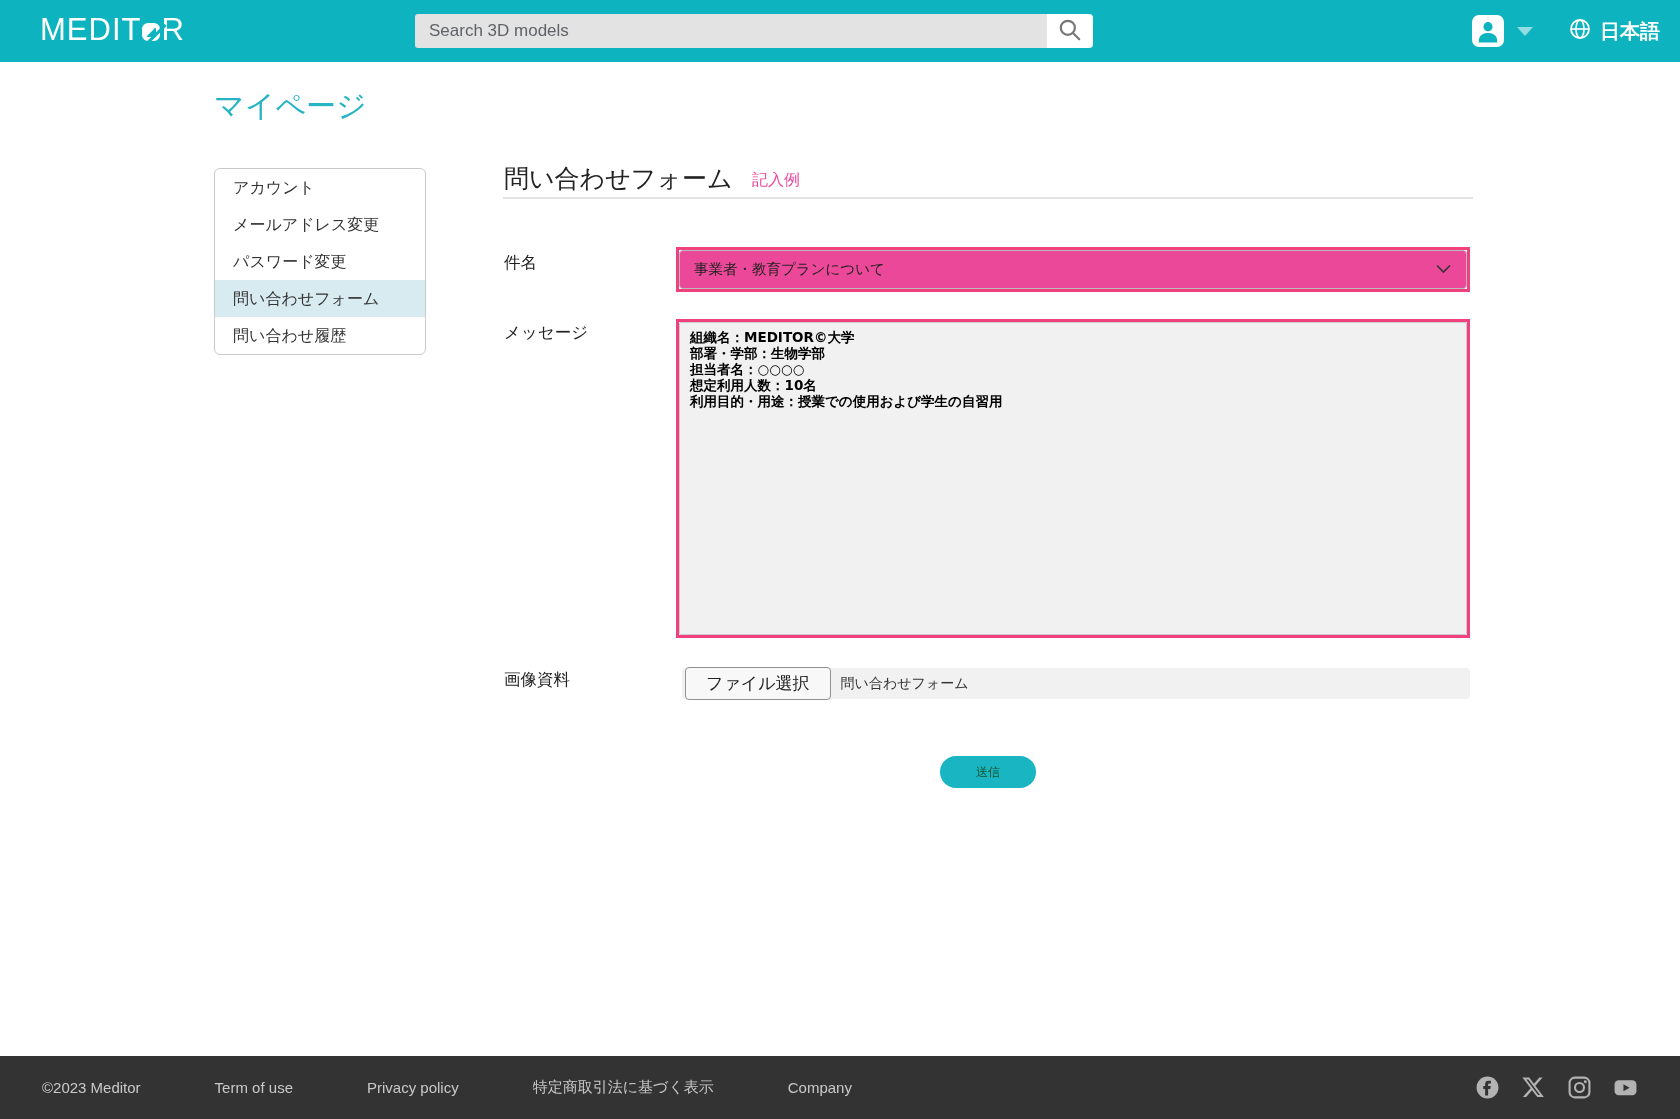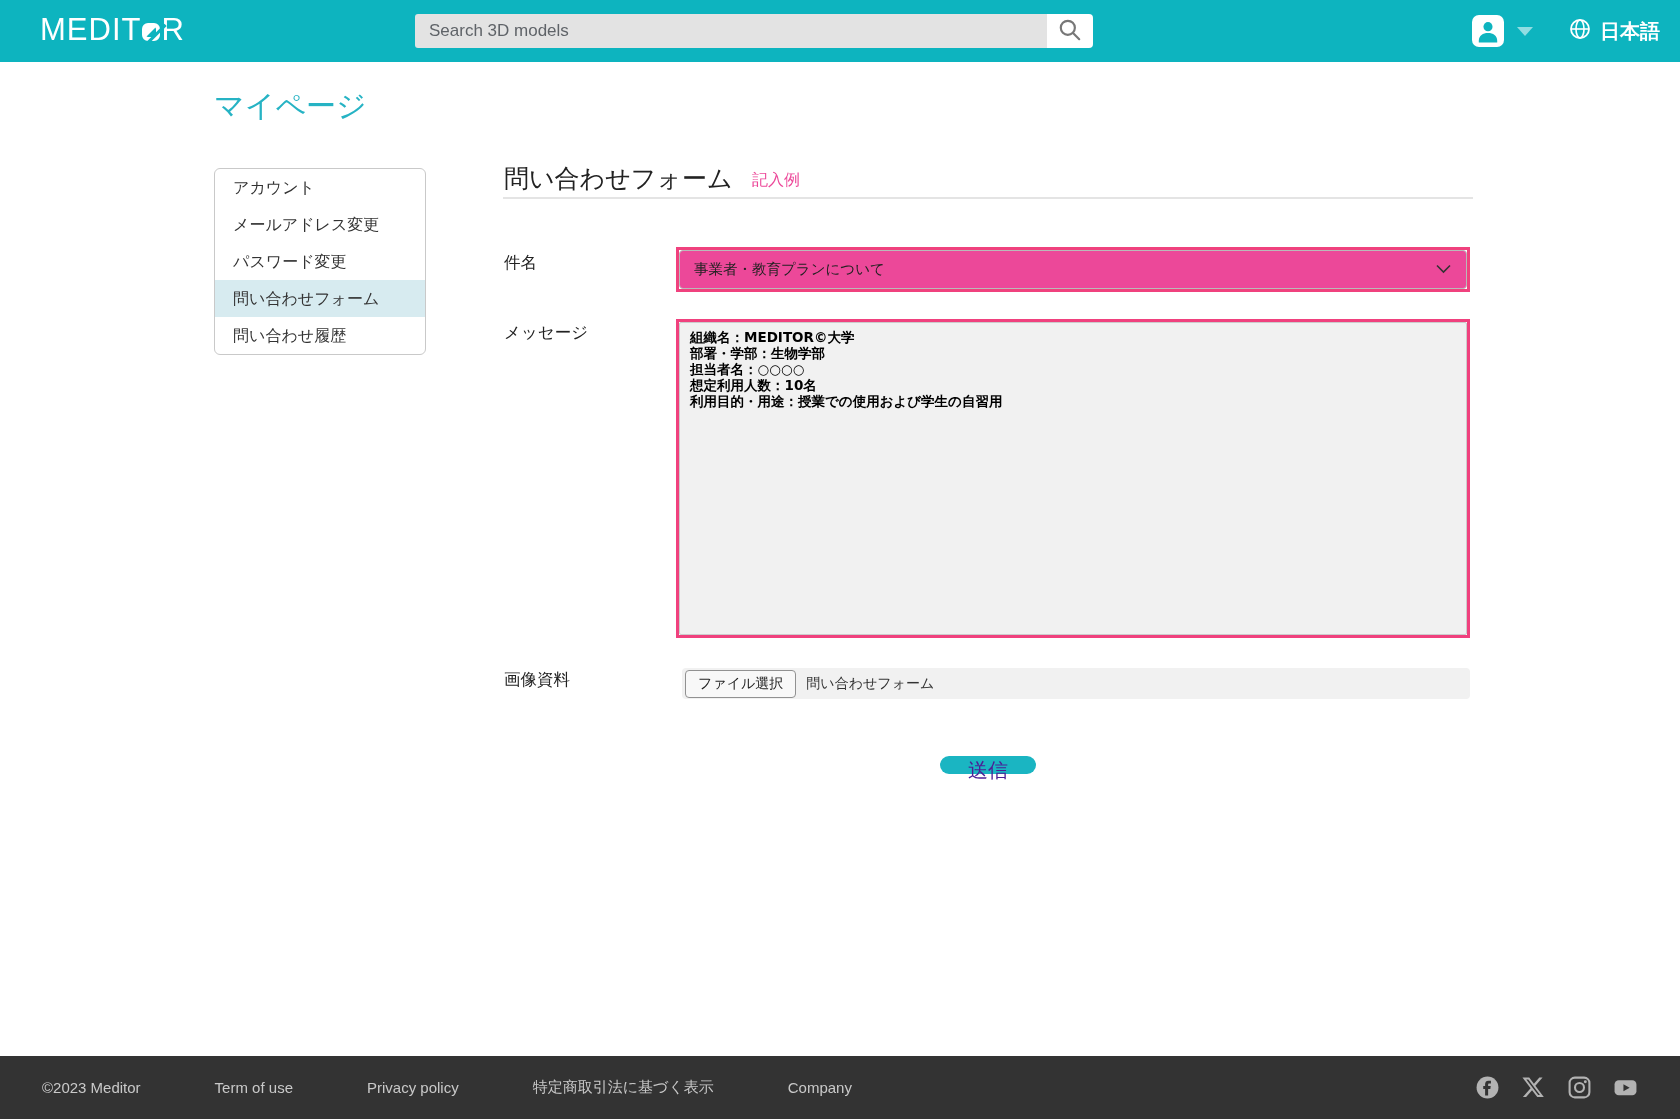--- a/index.html
+++ b/index.html
@@ -70,29 +70,29 @@
 
   .message-frame { left:676px; top:257px; width:794px; height:319px; }
   .message-textarea { display:block; width:100%; height:100%; background:#f1f1f1;
             border:1px solid #cccccc; border-radius:2px; padding:6px 10px;
             font-family:"DejaVu Sans","Liberation Sans",sans-serif; font-weight:bold;
             font-size:13.5px; line-height:16px; color:#000;
             resize:none; outline:none; }
 
   .file-row { position:absolute; left:682px; top:606px; width:788px; height:31px;
             background:#f1f1f1; border-radius:4px; display:flex; align-items:center; }
-  .file-btn { margin-left:3px; padding:4px 12px; background:#f8f8f8;
-            border:1px solid #919191; border-radius:4px; font-size:14px;
+  .file-btn { margin-left:3px; padding:4px 20px; background:#f8f8f8;
+            border:1px solid #919191; border-radius:4px; font-size:17px;
             color:#222; cursor:pointer; white-space:nowrap;
             font-family:"Liberation Sans","DejaVu Sans",sans-serif; }
   .file-status { margin-left:10px; font-size:14px; color:#333; }
 
-  .submit-btn { position:absolute; left:940px; top:694px; width:96px; height:18px;
-            border:none; border-radius:17.5px; background:#1ab5c2; color:#4c1d95;
-            font-size:20px; cursor:pointer;
+  .submit-btn { position:absolute; left:940px; top:694px; width:96px; height:32px;
+            border:none; border-radius:17.5px; background:#1ab5c2; color:#14532d;
+            font-size:12px; cursor:pointer;
             font-family:"Liberation Sans","DejaVu Sans",sans-serif; }
 
   
   .footer { position:relative; height:63px; background:#333333; }
   .footer-links { position:absolute; left:42px; top:0; height:63px;
             display:flex; align-items:center; gap:74px; }
   .footer-text { font-size:15px; color:#c9c9c9; white-space:nowrap; }
   .footer-link { cursor:pointer; }
   .social-row { position:absolute; right:42px; top:0; height:63px;
             display:flex; align-items:center; gap:21px; }

